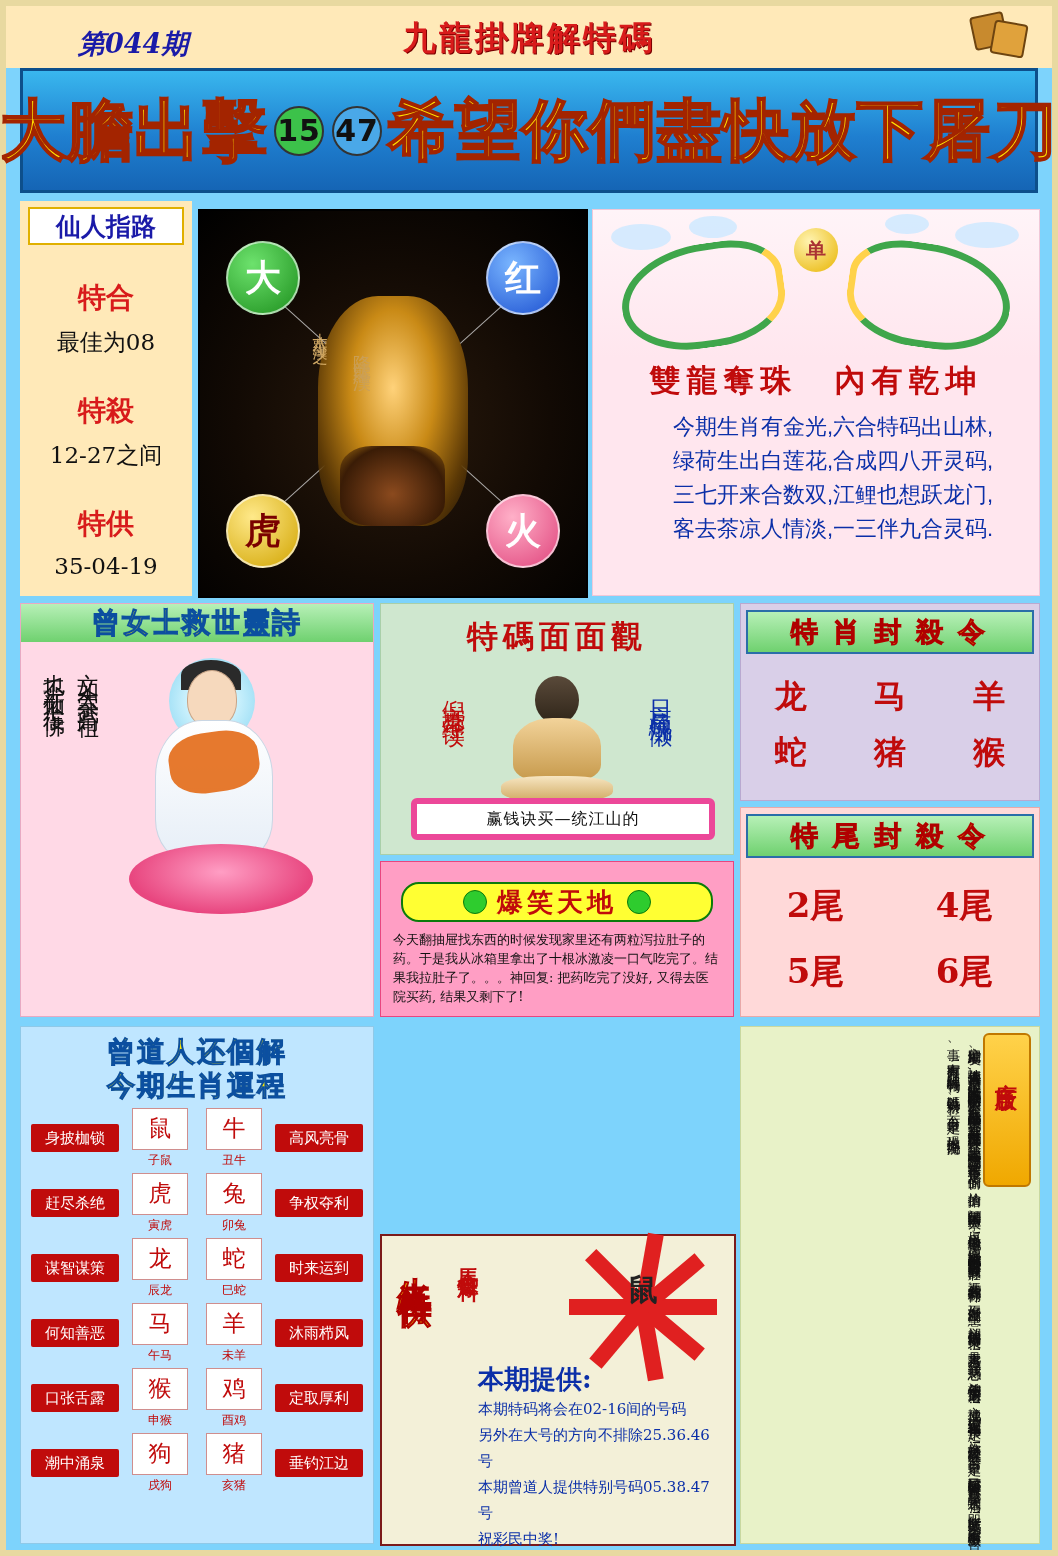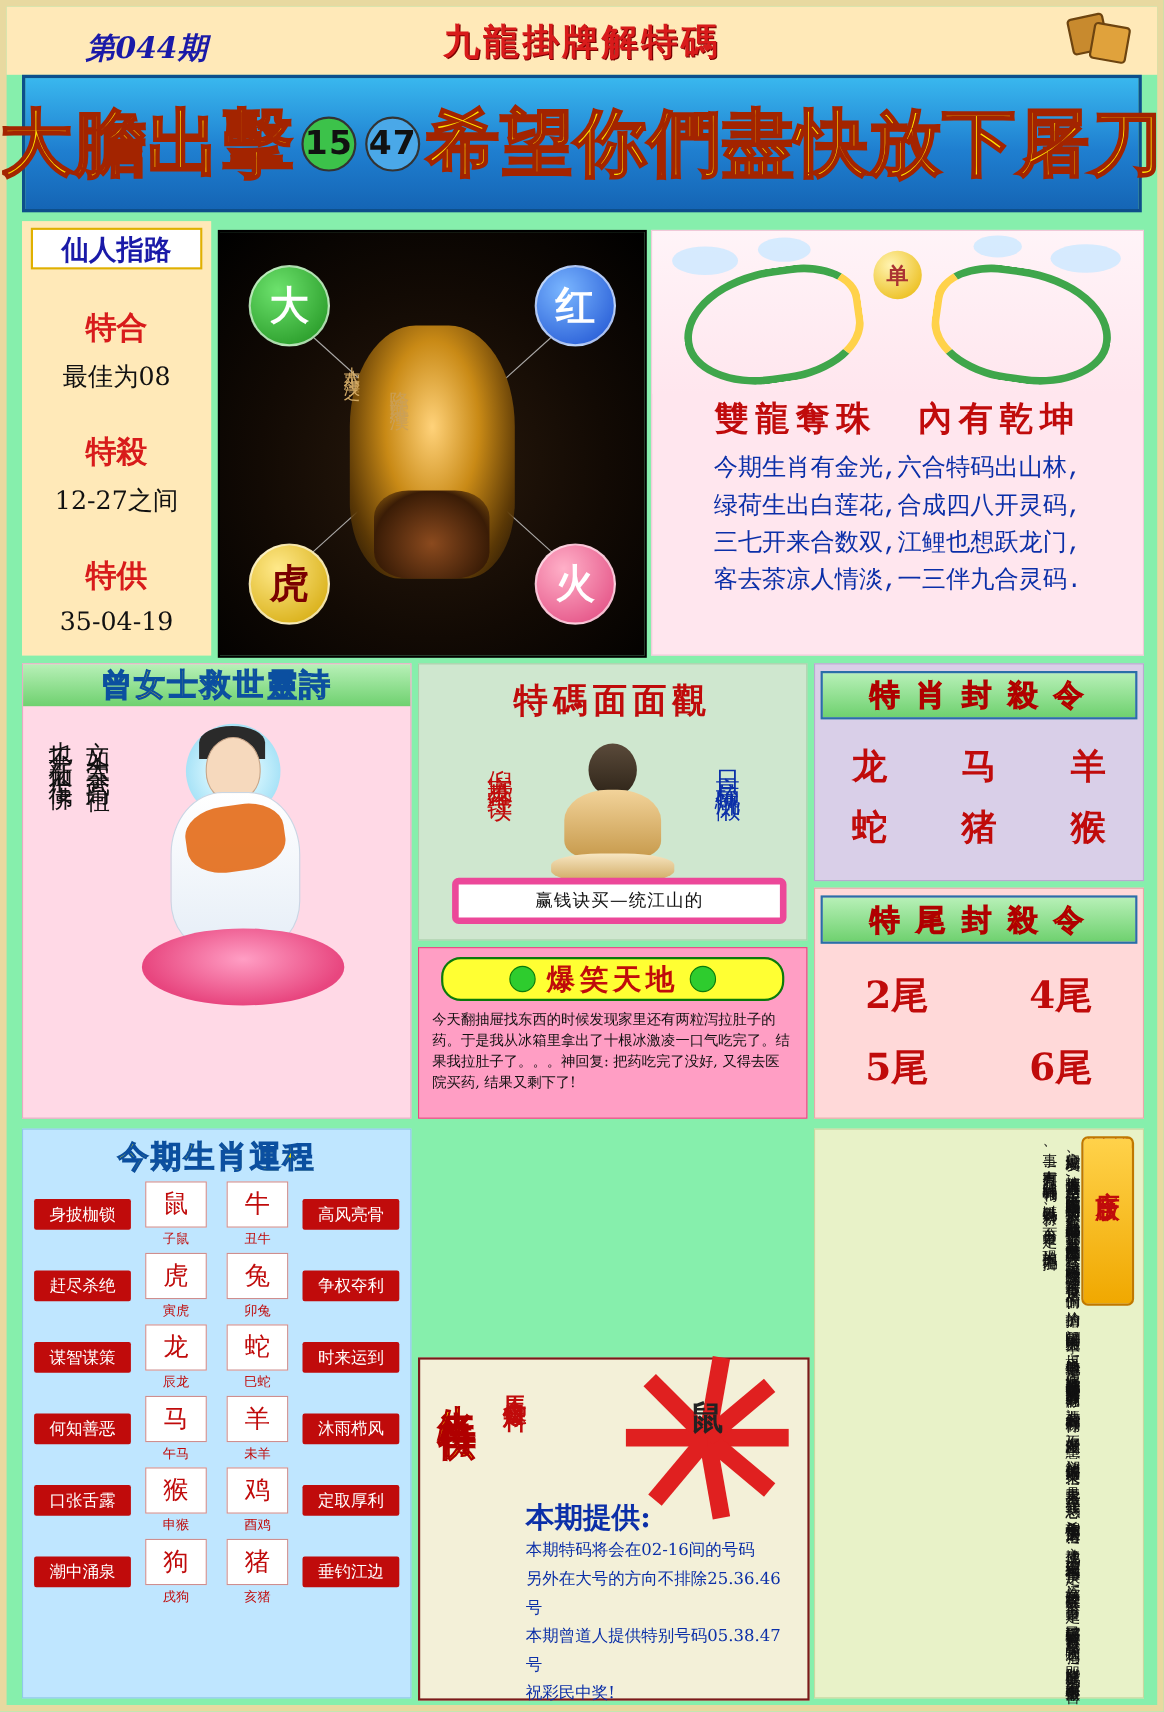--- a/index.html
+++ b/index.html
@@ -5,21 +5,21 @@
   html,body{margin:0;padding:0;}
   body{
     width:1058px;height:1556px;
     background:#f4e9c9;
     font-family:"DejaVu Sans","Liberation Sans",sans-serif;
     position:relative;
     overflow:hidden;
   }
   .page{
     position:absolute;inset:0;
-    background:#86efac;
+    background:#7dd3fc;
     border:6px solid #e8d9a0;
     box-sizing:border-box;
   }
   
   .topbar{
     position:absolute;left:0;top:0;width:100%;height:62px;
     background:#ffe9b8;
     display:flex;align-items:center;
   }
   .issue{
@@ -157,23 +157,23 @@
     display:flex;align-items:center;justify-content:center;
     color:#a33;font-size:20px;font-weight:bold;
     font-family:"DejaVu Serif","Liberation Serif",serif;
   }
   .dragon-title{
     position:absolute;left:0;top:150px;width:100%;text-align:center;
     font-size:31px;font-weight:bold;color:#c00b0b;letter-spacing:6px;
     font-family:"DejaVu Serif","Liberation Serif",serif;
   }
   .poem{
-    position:absolute;left:0;top:200px;width:100%;text-align:center;
+    position:absolute;left:17px;top:200px;width:100%;text-align:center;
     font-size:22px;color:#0b2fa8;line-height:34px;
-    font-family:Liberation Mono, monospace;
+    font-family:Liberation Sans, sans-serif;
   }
 
   
   .r2{position:absolute;left:14px;top:597px;width:1018px;height:420px;}
   .panelA{
     position:absolute;left:0;top:0;width:352px;height:412px;
     background:#ffd9e6;border:1px solid #e7aac3;
   }
   .pA-title{
     width:100%;height:38px;background:linear-gradient(#b7f0b7,#6fd16f);
@@ -243,21 +243,21 @@
     display:flex;align-items:center;justify-content:center;
     font-size:16px;color:#111;letter-spacing:1px;
     font-family:"DejaVu Serif","Liberation Serif",serif;
   }
 
   .panelC{
     position:absolute;left:360px;top:258px;width:352px;height:154px;
     background:#ff9ec4;border:1px solid #e8467f;
   }
   .pC-title{
-    margin:8px auto 0;width:308px;height:36px;
+    margin:20px auto 0;width:308px;height:36px;
     background:#ffff33;border:2px solid #0b7a0b;border-radius:18px;
     display:flex;align-items:center;justify-content:center;gap:10px;
     font-size:26px;font-weight:bold;color:#c00b0b;letter-spacing:4px;
     font-family:"DejaVu Serif","Liberation Serif",serif;
   }
   .smiley{width:22px;height:22px;border-radius:50%;background:#2ecc2e;border:1px solid #0b7a0b;}
   .pC-text{
     margin:8px 12px 0;font-size:13px;color:#111;line-height:19px;
     font-family:"DejaVu Serif","Liberation Serif",serif;
   }
@@ -518,20 +518,21 @@
         <span>5尾</span>
         <span>6尾</span>
       </div>
     </div>
   </div>
 
   <div class="r3">
 
     <div class="panelF">
       <div class="pF-title">
+        <div>曾道人还個解</div>
         <div>今期生肖運程</div>
       </div>
 
       <div class="zrow">
         <div class="ztag">身披枷锁</div>
         <div class="zcell">
             <div class="zimg">鼠</div>
             <div class="zname">子鼠</div>
           </div>
         <div class="zcell">

